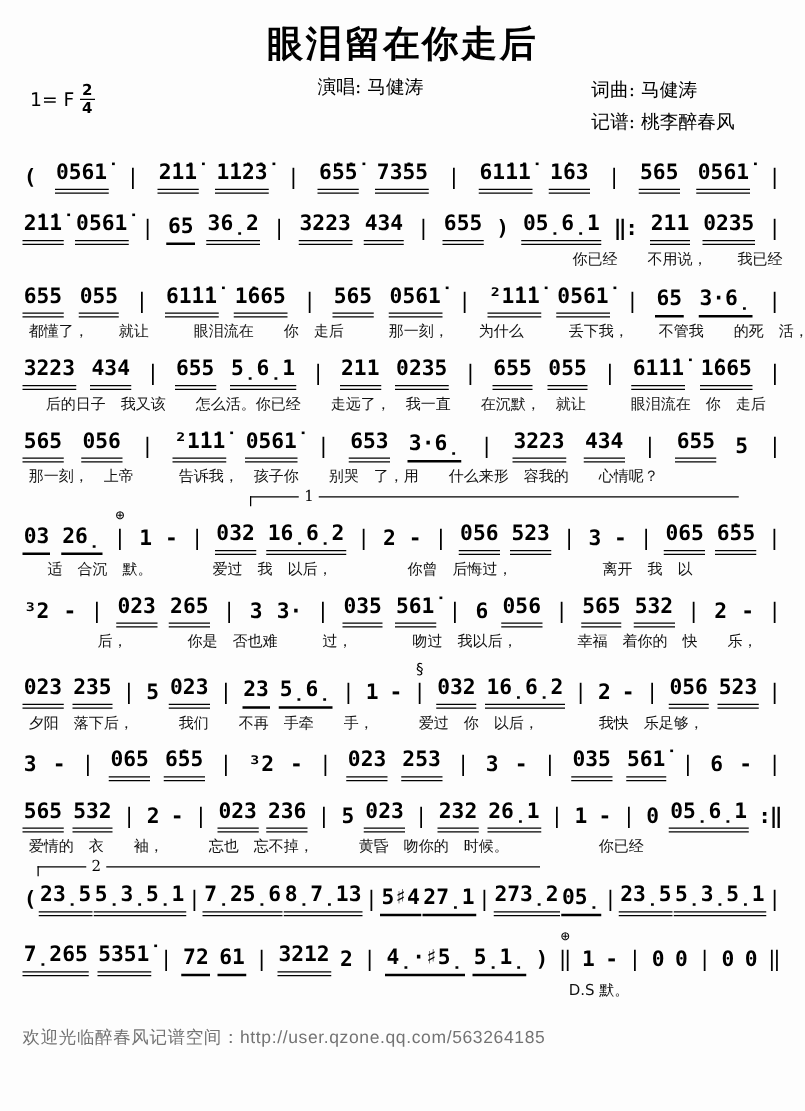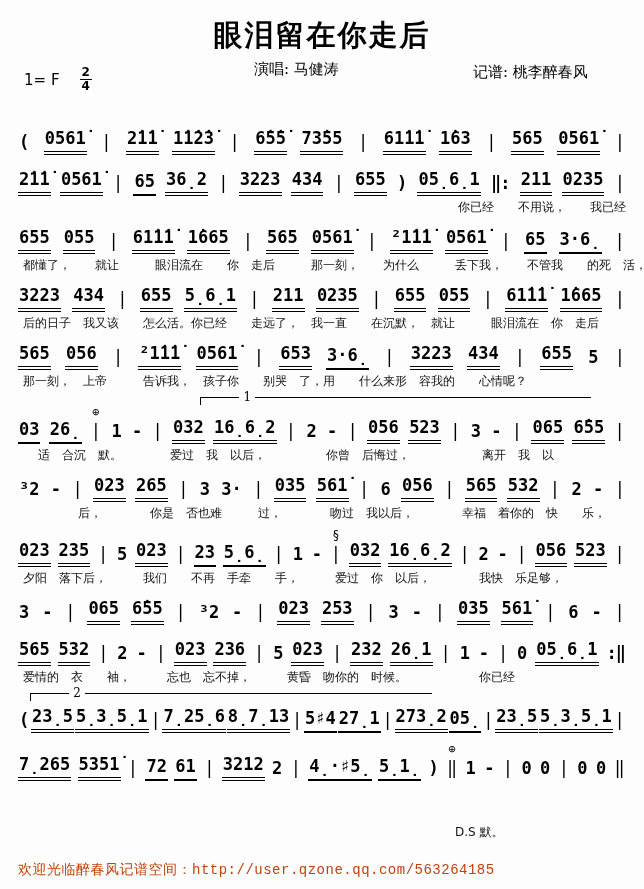--- a/index.html
+++ b/index.html
@@ -7,21 +7,21 @@
     width:644px;height:889px;overflow:hidden;
     background:#fdfdfd;color:#000;
     font-family:"DejaVu Sans",sans-serif;
   }
   .page{padding:4px 18px 0 18px;position:relative;}
   .title{
     text-align:center;font-family:"DejaVu Serif",serif;font-weight:700;
     font-size:29px;margin:12px 0 4px 0;letter-spacing:2px;
   }
   .credits{position:relative;height:54px;font-family:"DejaVu Serif",serif;font-size:15px;}
-  .keysig{position:absolute;left:6px;top:6px;display:flex;align-items:center;gap:20px;
+  .keysig{position:absolute;left:6px;top:6px;display:flex;align-items:center;gap:4px;
     font-family:"DejaVu Sans",sans-serif;font-size:15px;}
   .frac{display:inline-flex;flex-direction:column;align-items:center;font-size:12px;line-height:1.1;font-weight:700;}
   .frac .num{border-bottom:1px solid #000;padding:0 2px;}
   .singer{position:absolute;left:236px;top:0;}
   .rightcol{position:absolute;left:455px;top:0;line-height:1.65;}
   .score{margin-top:8px;}
   .system{position:relative;margin-bottom:5px;}
   .system.has-volta{padding-top:9px;}
   .notes{
     display:flex;justify-content:space-between;align-items:flex-end;
@@ -35,39 +35,40 @@
   .tok.repeat{letter-spacing:-1px;}
   .tok.hasmark{display:inline-flex;flex-direction:column;align-items:center;}
   .mark{display:block;font-size:12px;line-height:11px;text-align:center;font-weight:400;}
   .lyrics{
     font-size:12px;line-height:17px;height:17px;white-space:pre;
     font-family:"DejaVu Sans",sans-serif;color:#111;
   }
   .volta{position:absolute;top:2px;height:7px;border-top:1.5px solid #000;border-left:1.5px solid #000;}
   .vlabel{position:absolute;top:-8px;left:38px;background:#fdfdfd;padding:0 4px;
     font-size:12px;line-height:14px;font-family:"DejaVu Serif",serif;font-weight:400;}
-  .footer{margin-top:20px;font-size:14px;font-family:Liberation Mono, monospace;color:#c2410c;letter-spacing:0.5px;}
+  .footer{margin-top:20px;font-size:14px;font-family:Liberation Sans, sans-serif;color:#737373;letter-spacing:0.5px;}
 </style>
 </head>
 <body>
 
 <div class="page">
 
   <h1 class="title">眼泪留在你走后</h1>
 
   <div class="credits">
     <div class="keysig">
       <span>1= F</span>
       <span class="frac">
         <span class="num">2</span>
         <span>4</span>
       </span>
     </div>
     <div class="singer">演唱: 马健涛</div>
     <div class="rightcol">
+      <div>词曲: 马健涛</div>
       <div>记谱: 桃李醉春风</div>
     </div>
   </div>
 
   <div class="score">
       <div class="system">
         <div class="notes">
           <span class="tok u0">(</span>
           <span class="tok u2">0561̇</span>
           <span class="tok u0 barline">|</span>
@@ -137,21 +138,21 @@
           <span class="tok u2">211</span>
           <span class="tok u2">0235</span>
           <span class="tok u0 barline">|</span>
           <span class="tok u2">655</span>
           <span class="tok u2">055</span>
           <span class="tok u0 barline">|</span>
           <span class="tok u2">61̇1̇1̇</span>
           <span class="tok u2">1̇665</span>
           <span class="tok u0 barline">|</span>
         </div>
-        <div class="lyrics" style="padding-left: 5px;">后的日子　我又该　　怎么活。你已经　　走远了，　我一直　　在沉默，　就让　　　眼泪流在　你　走后</div>
+        <div class="lyrics" style="padding-left: 5px; text-align: center;">后的日子　我又该　　怎么活。你已经　　走远了，　我一直　　在沉默，　就让　　　眼泪流在　你　走后</div>
       </div>
       <div class="system">
         <div class="notes">
           <span class="tok u2">565</span>
           <span class="tok u2">056</span>
           <span class="tok u0 barline">|</span>
           <span class="tok u2">²1̇1̇1̇</span>
           <span class="tok u2">0561̇</span>
           <span class="tok u0 barline">|</span>
           <span class="tok u2">653</span>
@@ -348,18 +349,18 @@
           <span class="tok u0">1</span>
           <span class="tok u0">-</span>
           <span class="tok u0 barline">|</span>
           <span class="tok u0">0</span>
           <span class="tok u0">0</span>
           <span class="tok u0 barline">|</span>
           <span class="tok u0">0</span>
           <span class="tok u0">0</span>
           <span class="tok u0 barline">‖</span>
         </div>
-        <div class="lyrics" style="padding-left: 437px; margin-top: 40px;">D.S 默。</div>
+        <div class="lyrics" style="padding-left: 437px;">D.S 默。</div>
       </div>
     </div>
 
   <div class="footer">欢迎光临醉春风记谱空间：http://user.qzone.qq.com/563264185</div>
 </div>
 
 </body></html>

